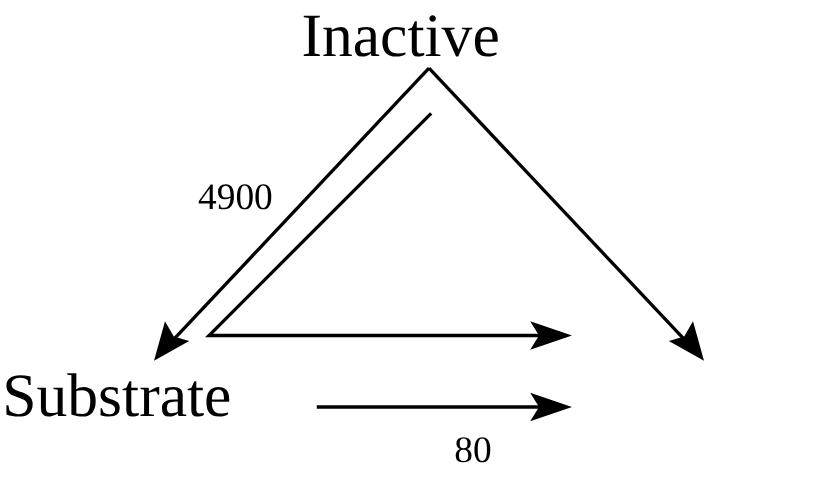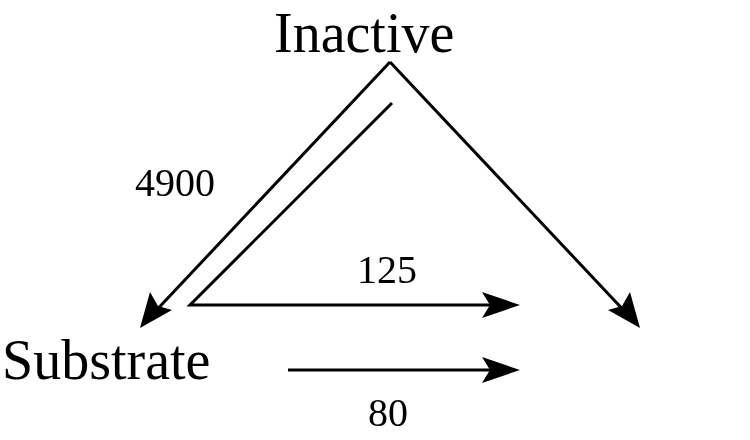--- a/index.html
+++ b/index.html
@@ -6,21 +6,21 @@
     body { width: 750px; height: 440px; position: relative; overflow: hidden; }
     .canvas { position: absolute; left: 0; top: 0; width: 686px; height: 440px; }
     .lbl {
       position: absolute;
       font-family: "Liberation Serif", "DejaVu Serif", serif;
       color: #000000;
       line-height: 1;
       white-space: nowrap;
     }
     .node { font-size: 56px; }
-    .rate { font-size: 40px; }
+    .rate { font-size: 34px; margin-left: 45px; }
     svg { position: absolute; left: 0; top: 0; }
   </style>
 </head>
 <body>
 
 <div class="canvas">
 
   <svg width="750" height="440" viewBox="0 0 750 440">
     <defs>
       <marker id="ah" markerWidth="12" markerHeight="10" refX="11" refY="5" orient="auto" markerUnits="userSpaceOnUse">
@@ -46,16 +46,15 @@
     <g>
       <line x1="288" y1="370" x2="505" y2="370" stroke="#000" stroke-width="3"></line>
       <path d="M520,370 L482,357 L490,370 L482,383 Z" fill="#000"></path>
     </g>
   </svg>
 
   <div class="lbl node" style="left:274px; top:5px;">Inactive</div>
   <div class="lbl node" style="left:2px; top:332px;font-family:Liberation Serif, serif;">Substrate</div>
 
   <div class="lbl rate" style="left:135px; top:163px;">4900</div>
-  <div class="lbl rate" style="left:357px; top:250px;">125</div>
   <div class="lbl rate" style="left:368px; top:393px;">80</div>
 
 </div>
 
 </body></html>

